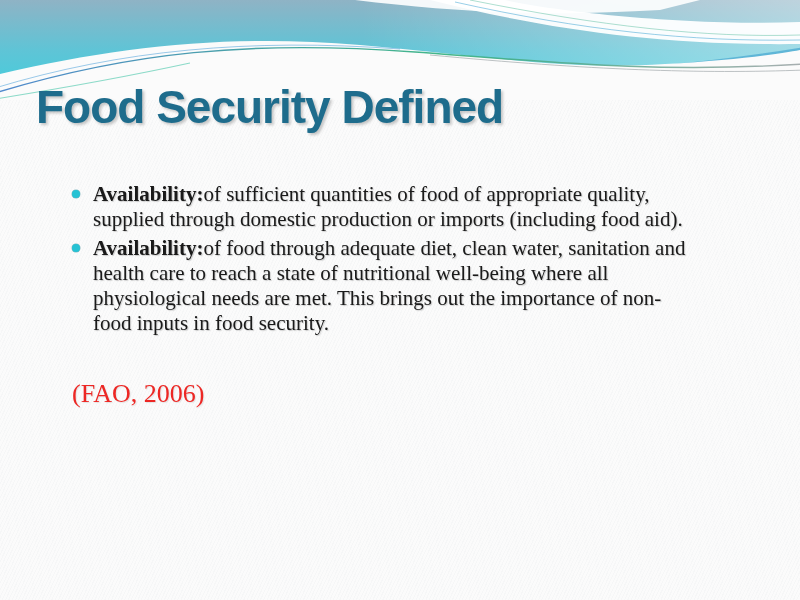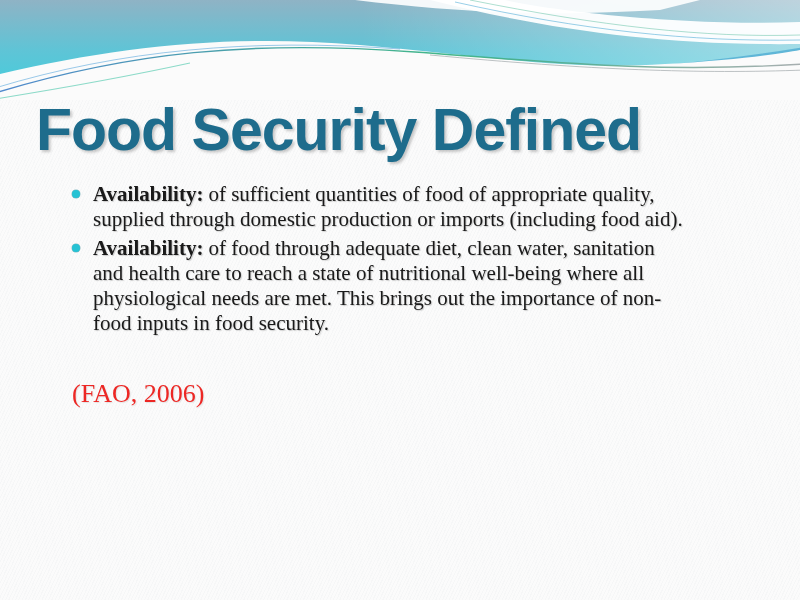--- a/index.html
+++ b/index.html
@@ -10,24 +10,24 @@
     background-color:#FBFBFB;
     background-image:repeating-linear-gradient(115deg,
       rgba(150,165,175,0.05) 0px, rgba(150,165,175,0.05) 1px,
       transparent 1px, transparent 3px);
     font-family:"Liberation Serif", serif;
   }
   .banner{
     position:absolute;top:0;left:0;width:800px;height:100px;
   }
   .title{
-    position:absolute;left:36px;top:96px;
+    position:absolute;left:36px;top:80px;
     font-family:"Liberation Sans", sans-serif;
     font-weight:bold;
-    font-size:59px;
+    font-size:46px;
     letter-spacing:-1px;
     color:#1E6C8C;
     text-shadow:2px 2px 3px rgba(0,0,0,0.22);
     white-space:nowrap;
   }
   .content{
     position:absolute;left:72px;top:182px;width:618px;
   }
   ul.bullets{
     list-style:none;margin:0;padding:0;
@@ -43,21 +43,21 @@
     border-radius:50%;
     background:#26C2D4;
     box-shadow:0 0 0 0.5px rgba(20,120,135,0.5);
   }
   .btext{
     font-size:21px;
     line-height:25px;
     color:#1A1A1A;
     text-shadow:1px 1px 1px rgba(120,120,120,0.35);
   }
-  .term{font-weight:bold;margin-right:5px;}
+  .term{font-weight:bold;}
   .citation{
     margin-top:44px;
     font-size:26px;
     line-height:28px;
     color:#ED2724;
     text-shadow:1px 1px 1px rgba(160,160,160,0.25);
   }
 </style>
 </head>
 <body>

